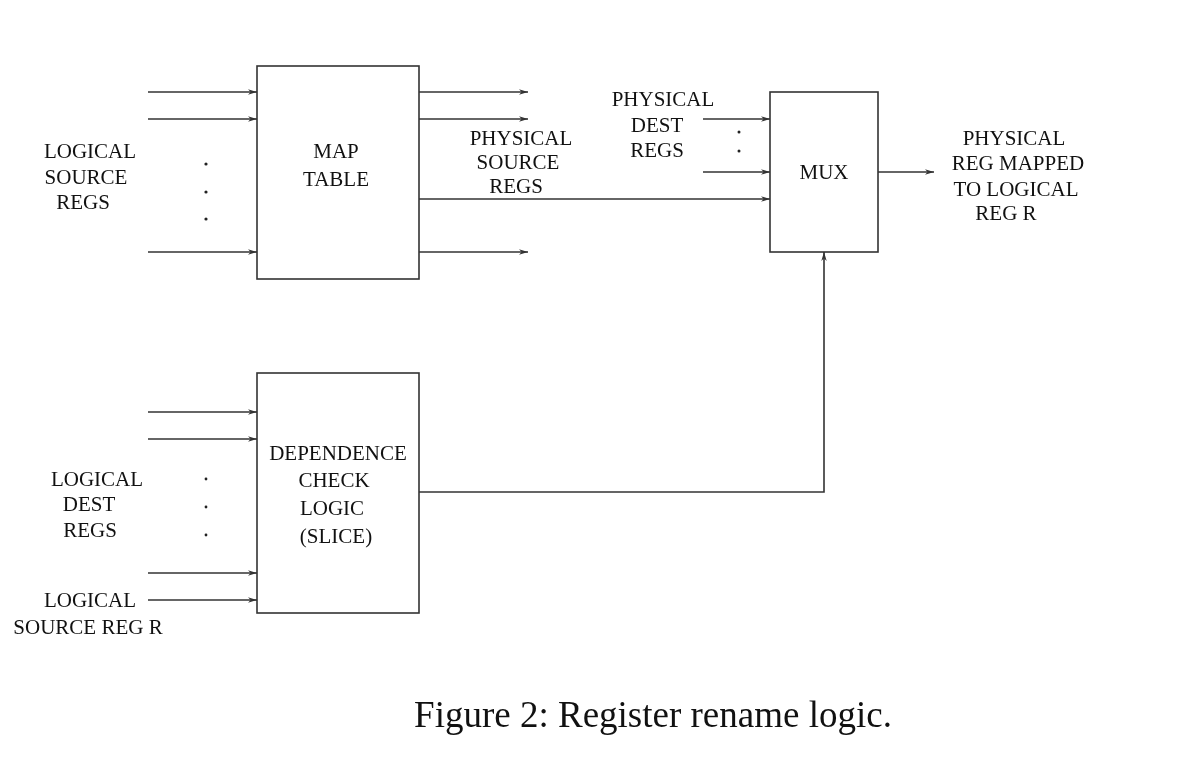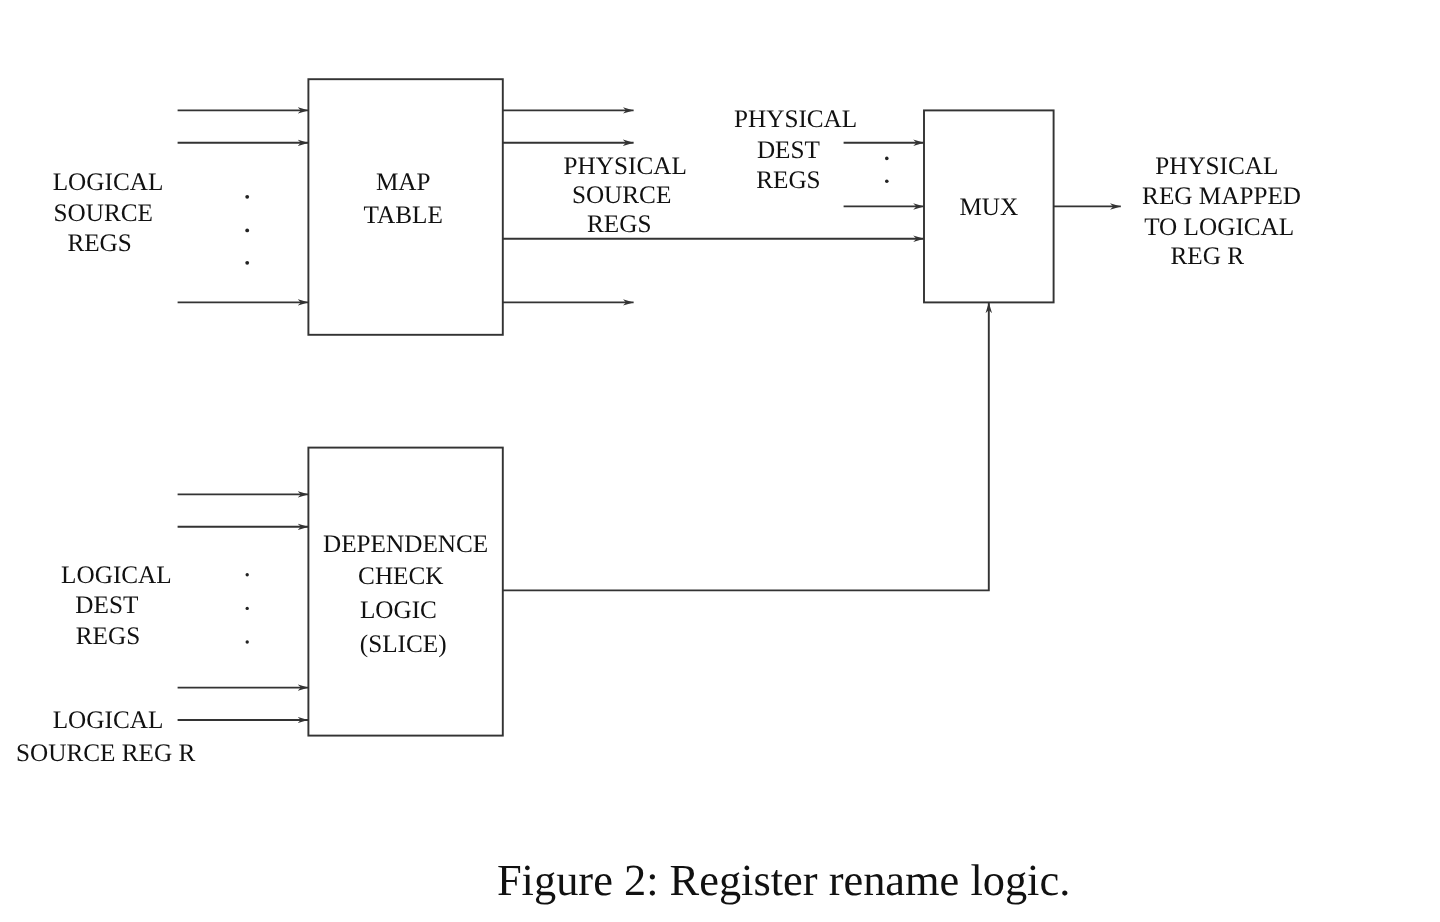--- a/index.html
+++ b/index.html
@@ -5,21 +5,21 @@
   html, body { margin: 0; padding: 0; background: #ffffff; }
   body { width: 1200px; height: 768px; position: relative; overflow: hidden; }
   svg#diagram { position: absolute; left: 0; top: 0; }
   .lbl { font-family: "Liberation Serif", serif; font-size: 21px; fill: #111; }
   .box { fill: #ffffff; stroke: #333; stroke-width: 1.6; }
   .wire { stroke: #333; stroke-width: 1.6; fill: none; }
   .dot { fill: #222; }
   #caption {
     position: absolute; left: 0; width: 1200px; top: 693px;
     text-align: center; font-family: "Liberation Serif", serif;
-    font-size: 37px; color: #111; padding-left: 106px; box-sizing: border-box; margin-top: 20px;
+    font-size: 37px; color: #111; padding-left: 106px; box-sizing: border-box;
   }
 </style>
 </head>
 <body>
 
 <svg id="diagram" width="1200" height="768" viewBox="0 0 1200 768" xmlns="http://www.w3.org/2000/svg">
   <defs>
     <marker id="arr" viewBox="0 0 10 10" refX="10" refY="5" markerWidth="9" markerHeight="9" orient="auto" markerUnits="userSpaceOnUse">
       <path d="M0,2 L10,5 L0,8 L3,5 Z" fill="#333"></path>
     </marker>

